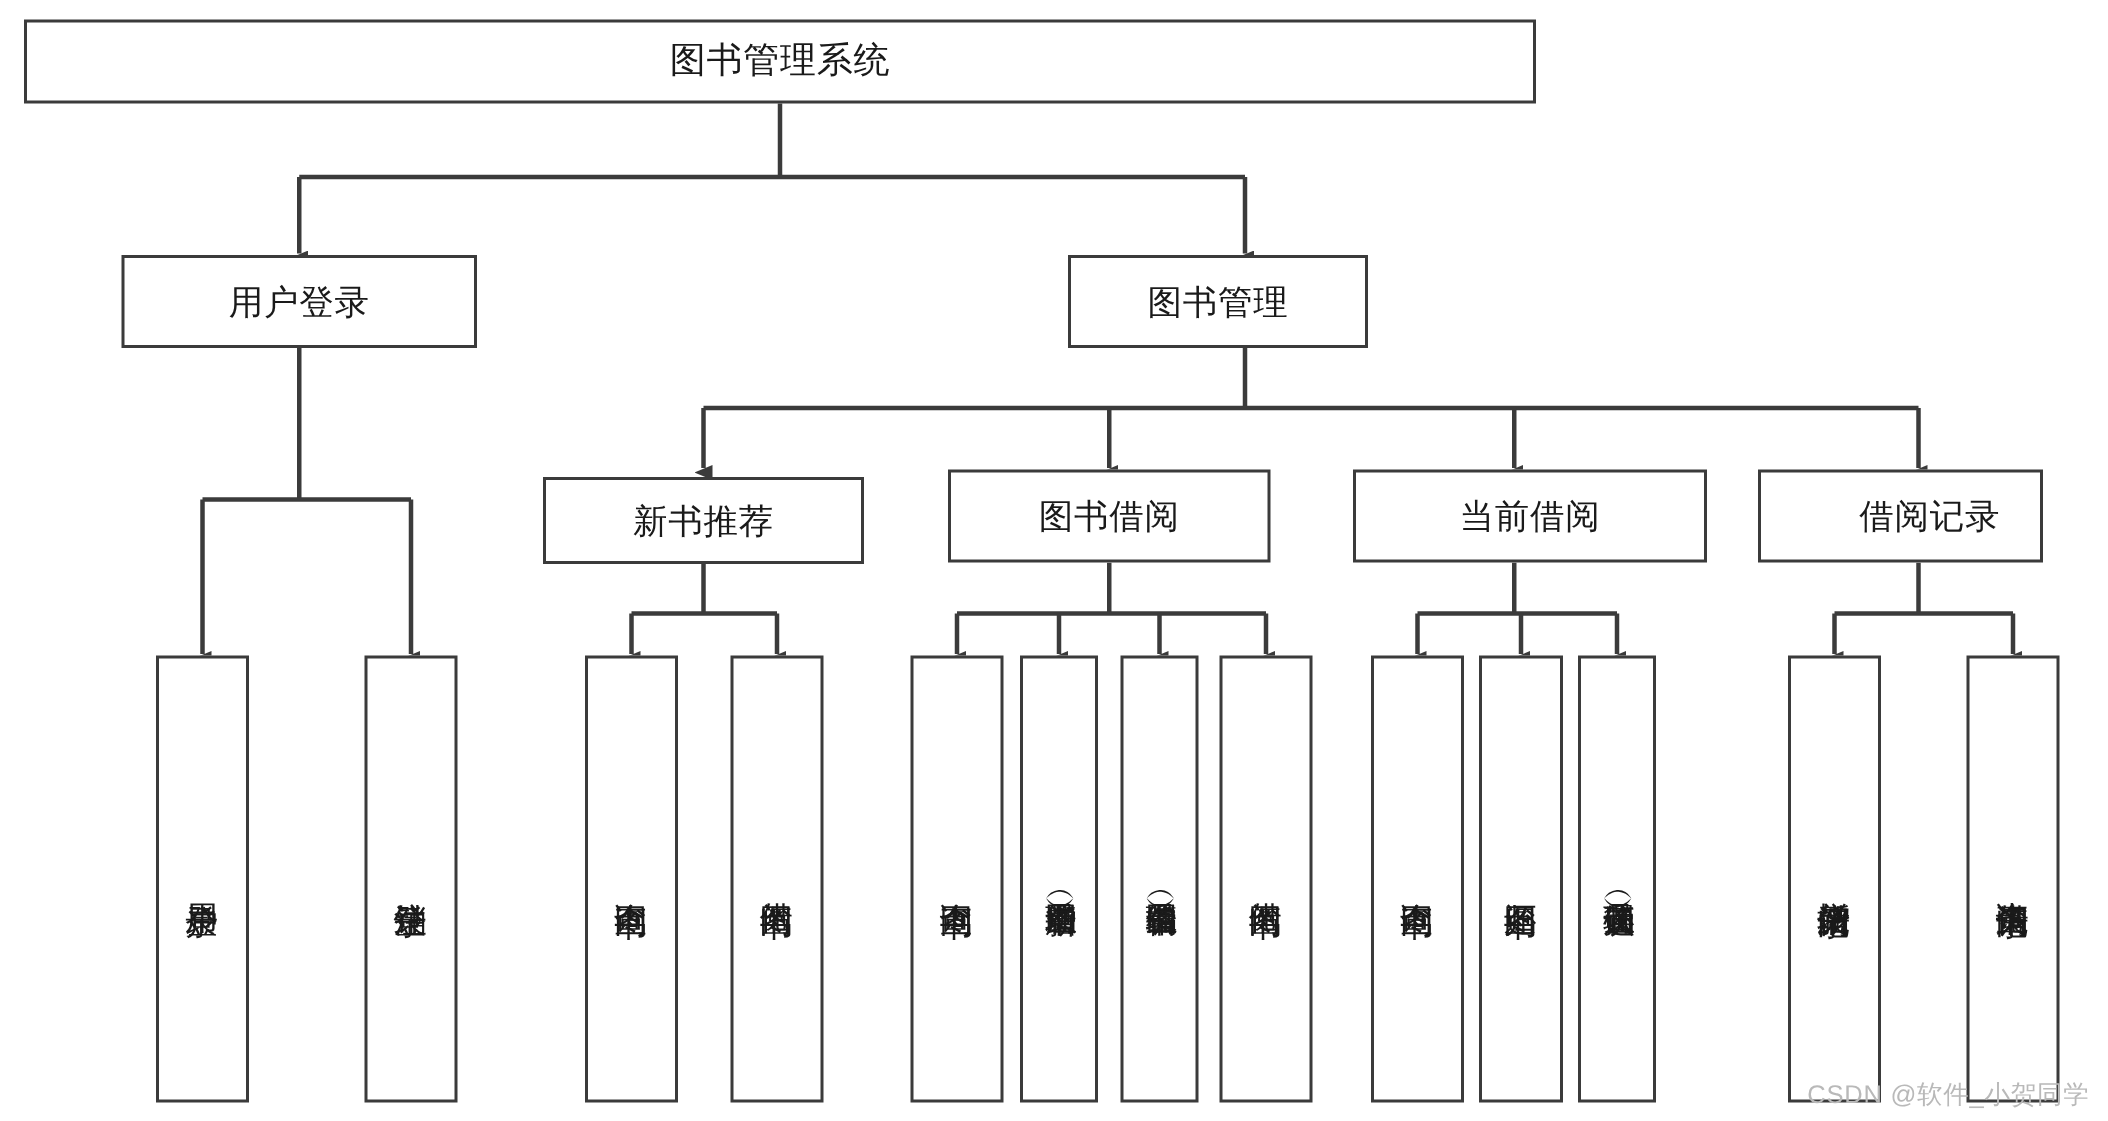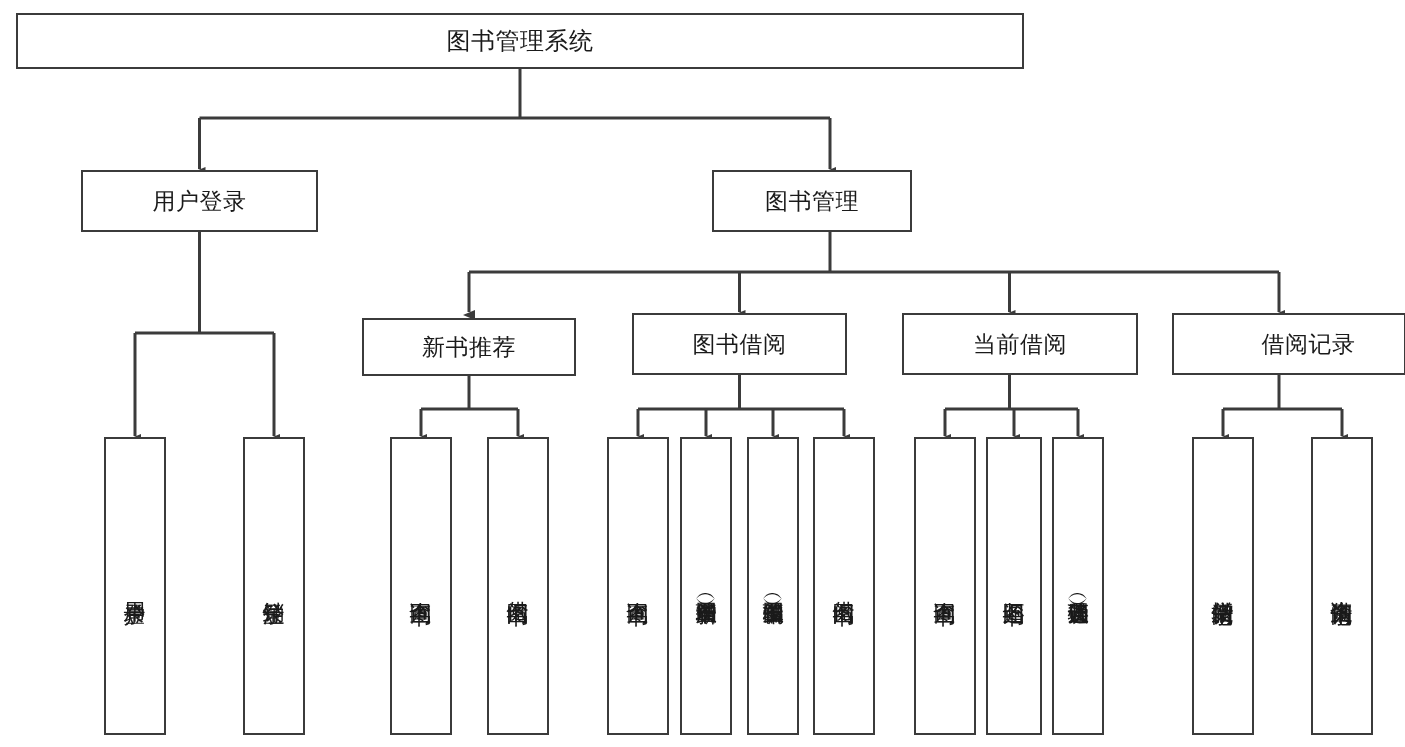--- a/index.html
+++ b/index.html
@@ -140,21 +140,21 @@
       </div>
       <div class="node h" style="left: 362px; top: 318px; width: 214px; height: 58px;">
         <span class="label">新书推荐</span>
       </div>
       <div class="node h" style="left: 632px; top: 313px; width: 215px; height: 62px;">
         <span class="label">图书借阅</span>
       </div>
       <div class="node h" style="left: 902px; top: 313px; width: 236px; height: 62px;">
         <span class="label">当前借阅</span>
       </div>
-      <div class="node h" style="left: 1172px; top: 313px; width: 234px; height: 62px; padding-left: 39px;">
+      <div class="node h" style="left: 1172px; top: 313px; width: 190px; height: 62px; padding-left: 39px;">
         <span class="label">借阅记录</span>
       </div>
       <div class="node v" style="left: 104px; top: 437px; width: 62px; height: 298px;">
         <span class="label">用户登录</span>
       </div>
       <div class="node v" style="left: 243px; top: 437px; width: 62px; height: 298px;">
         <span class="label">注销登录</span>
       </div>
       <div class="node v" style="left: 390px; top: 437px; width: 62px; height: 298px;">
         <span class="label">查询图书</span>
@@ -184,13 +184,14 @@
         <span class="label">确认归还（管理员）</span>
       </div>
       <div class="node v" style="left: 1192px; top: 437px; width: 62px; height: 298px;">
         <span class="label">新增借阅记录</span>
       </div>
       <div class="node v" style="left: 1311px; top: 437px; width: 62px; height: 298px;">
         <span class="label">查询借阅记录</span>
       </div>
     </div>
 
+  <div id="watermark">CSDN @软件_小贺同学</div>
 </div>
 
 </body></html>

